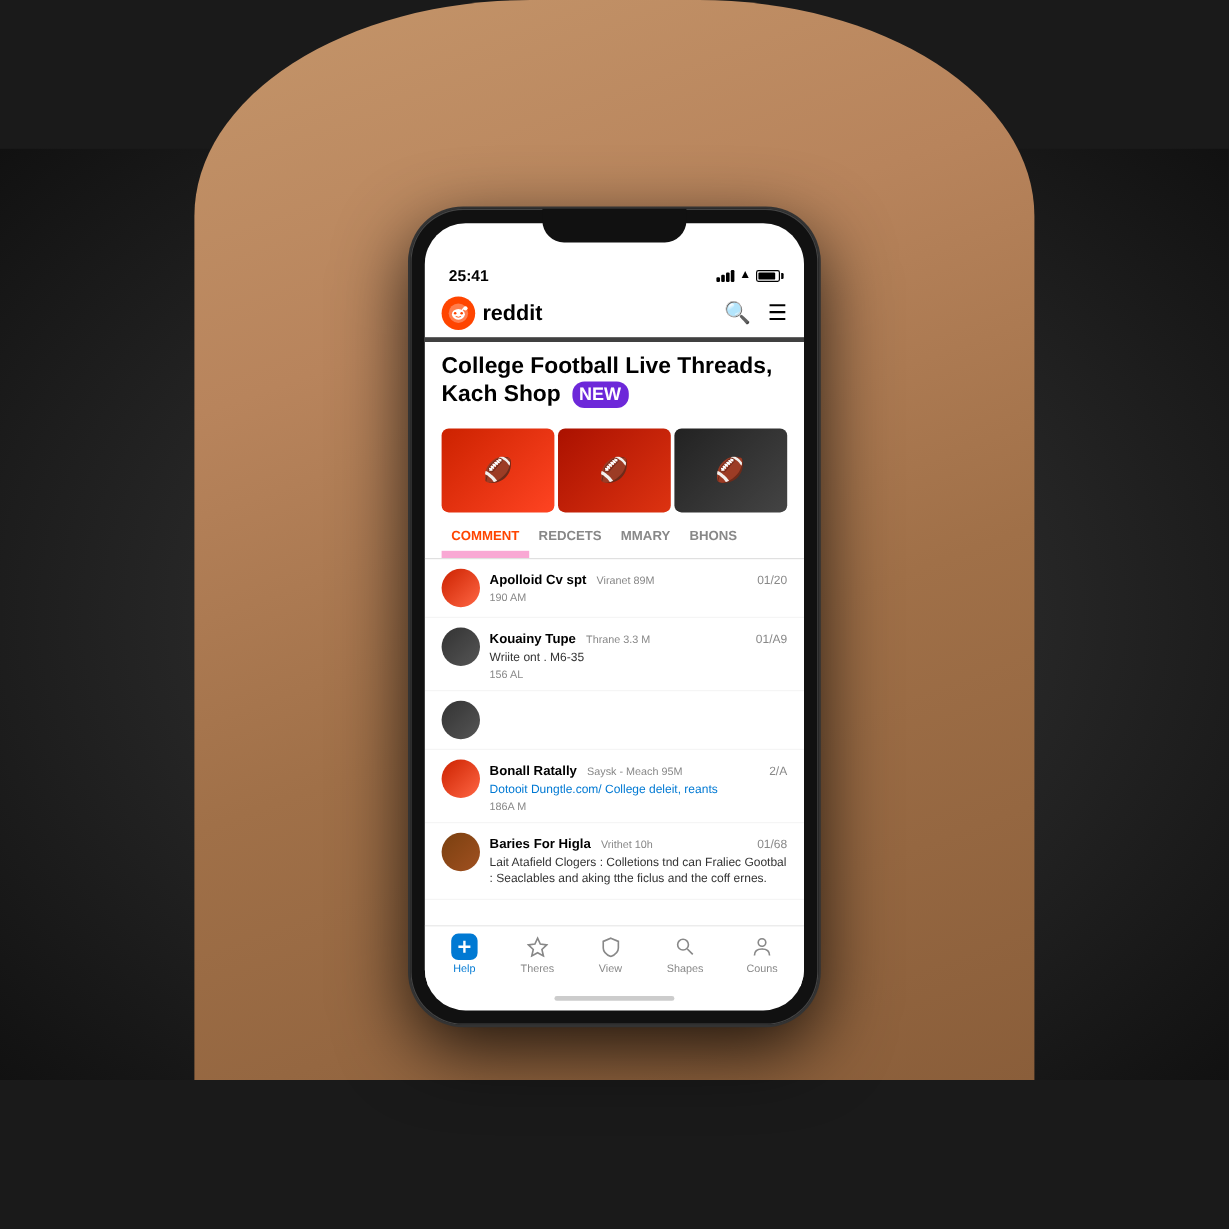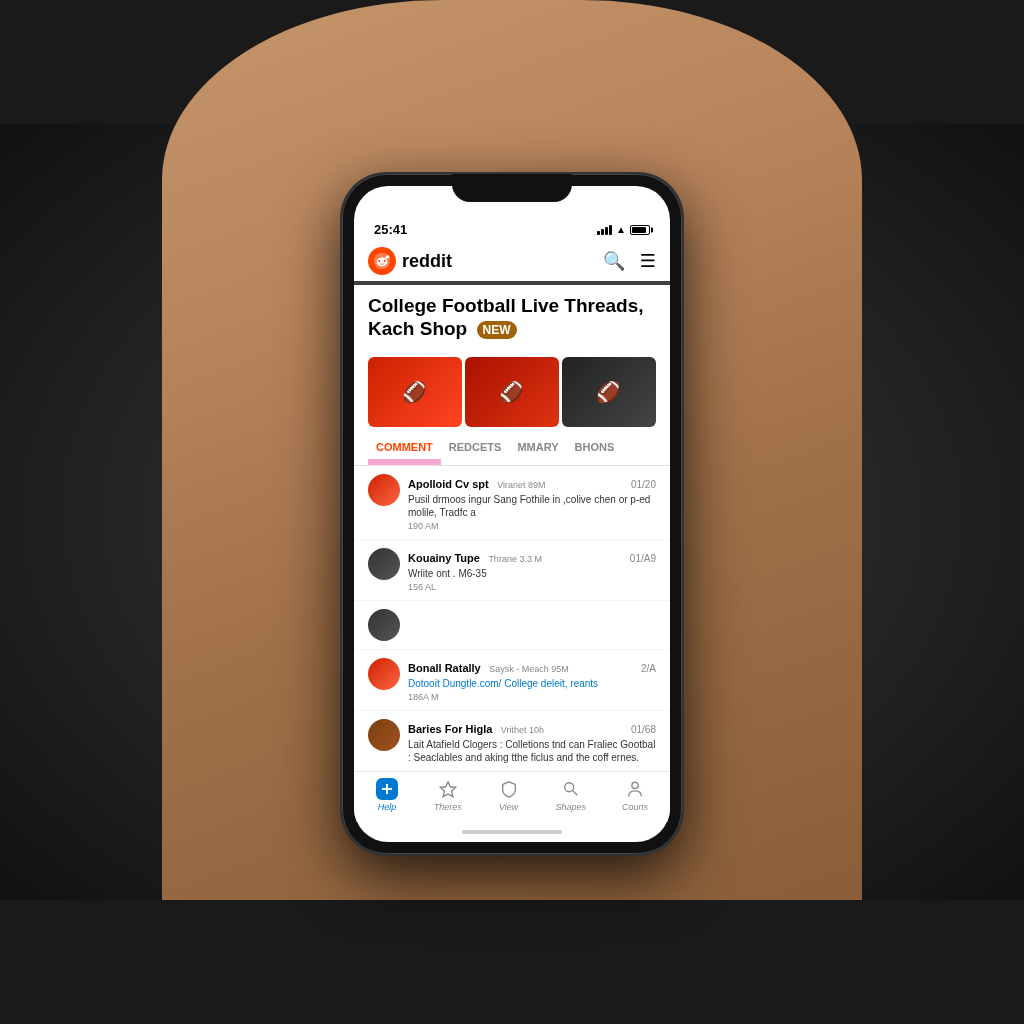--- a/index.html
+++ b/index.html
@@ -201,23 +201,23 @@
       font-size: 19px;
       font-weight: 800;
       color: #000;
       line-height: 1.2;
       margin-bottom: 8px;
     }
 
     .new-badge {
       display: inline-flex;
       align-items: center;
-      background: #a16207;
+      background: #6d28d9;
       color: white;
-      font-size: 12px;
+      font-size: 15px;
       font-weight: 700;
       padding: 2px 6px;
       border-radius: 10px;
       vertical-align: middle;
       margin-left: 4px;
     }
 
     
     .image-strip {
       display: flex;
@@ -340,21 +340,20 @@
       color: #888;
     }
 
     
     .bottom-nav {
       display: flex;
       justify-content: space-around;
       padding: 6px 4px 10px;
       border-top: 1px solid #e8e8e8;
       background: white;
-      font-style: italic;
     }
 
     .nav-item {
       display: flex;
       flex-direction: column;
       align-items: center;
       gap: 2px;
     }
 
     .nav-icon {
@@ -478,21 +477,20 @@
           <div class="comment-item">
             <div class="comment-avatar avatar-red"></div>
             <div class="comment-content">
               <div class="comment-header">
                 <span>
                   <span class="comment-username">Apolloid Cv spt</span>
                   <span class="comment-meta">Viranet 89M</span>
                 </span>
                 <span class="comment-score">01/20</span>
               </div>
-              <div class="comment-text">Pusil drmoos ingur Sang Fothile in ,colive chen or p-ed molile, Tradfc a</div>
               <div class="comment-time">190 AM</div>
             </div>
           </div>
 
           <div class="comment-item">
             <div class="comment-avatar avatar-dark"></div>
             <div class="comment-content">
               <div class="comment-header">
                 <span>
                   <span class="comment-username">Kouainy Tupe</span>

